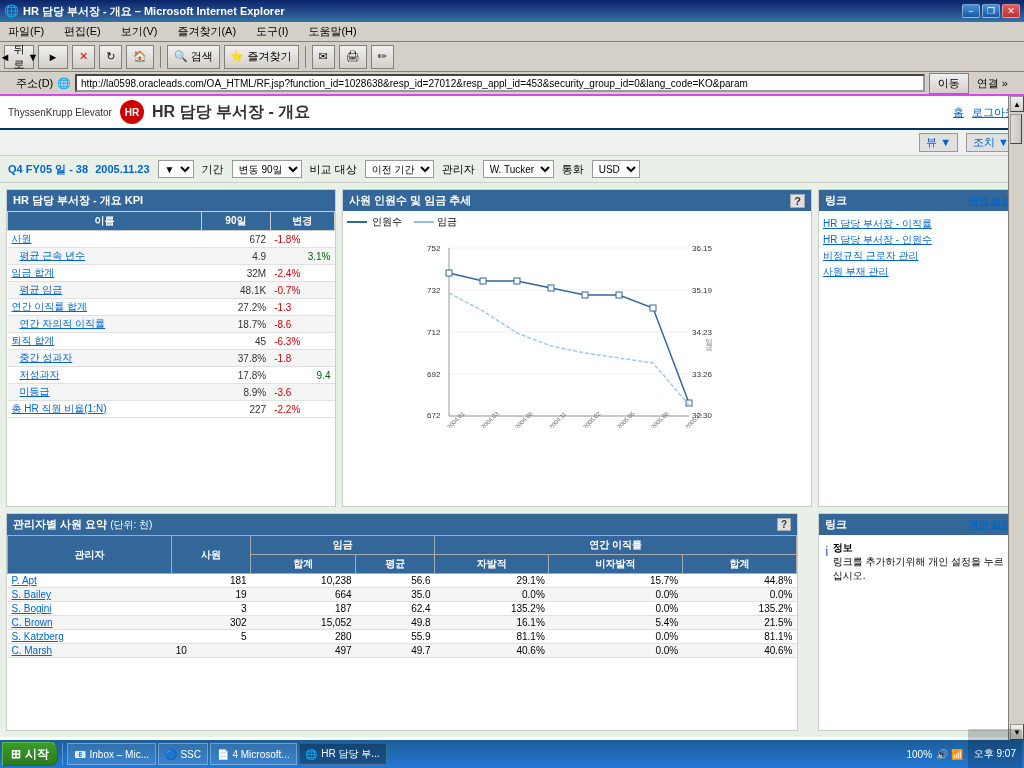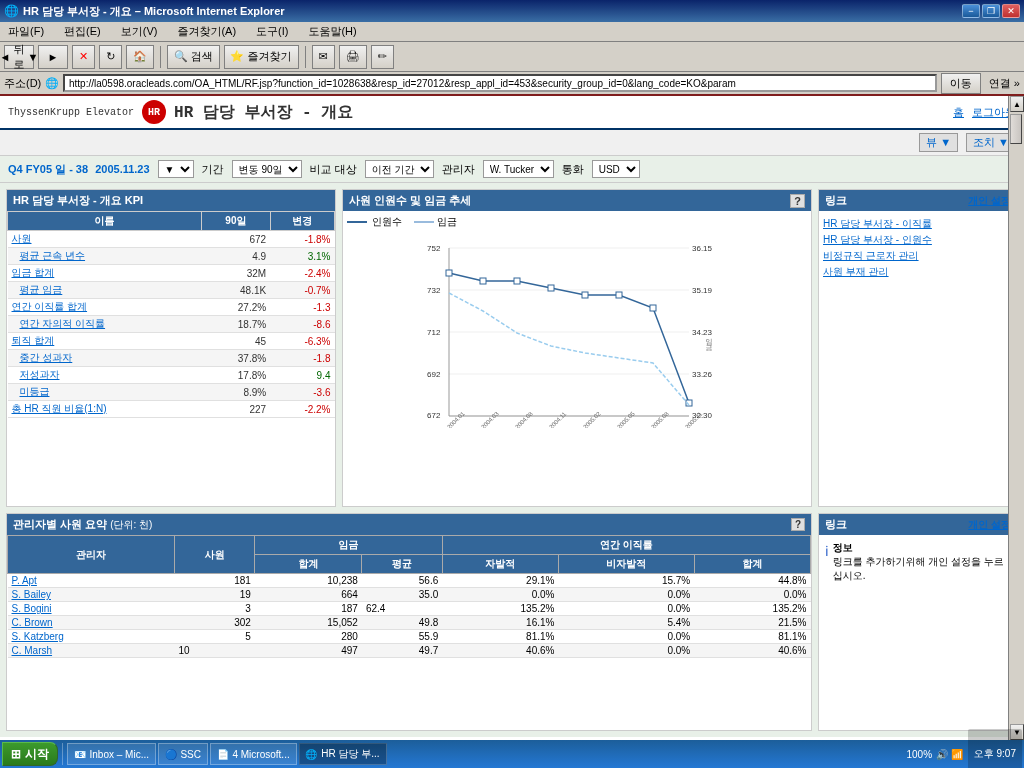--- a/index.html
+++ b/index.html
@@ -58,22 +58,22 @@
     }
     .toolbar-sep { width: 1px; height: 22px; background: #808080; margin: 0 2px; }
     .nav-btn { width: 30px; }
 
     
     .address-bar {
       background: #d4d0c8;
       height: 24px;
       display: flex;
       align-items: center;
-      padding: 2px 4px;
-      border-bottom: 2px solid #7f1d1d;
+      padding: 2px 16px;
+      border-bottom: 2px solid #d946ef;
       gap: 4px;
       font-size: 11px;
     }
     .address-label { color: #000; }
     .address-input {
       flex: 1;
       height: 18px;
       border: 2px inset #999;
       background: white;
       padding: 0 4px;
@@ -98,21 +98,21 @@
 
     
     .app-header {
       background: white;
       border-bottom: 2px solid #003366;
       padding: 4px 8px;
       display: flex;
       align-items: center;
       justify-content: space-between;
     }
-    .app-logo-area { display: flex; align-items: center; gap: 8px; font-family: Liberation Mono, monospace; }
+    .app-logo-area { display: flex; align-items: center; gap: 8px; }
     .app-logo-text { font-size: 10px; color: #333; }
     .app-logo-icon { width: 24px; height: 24px; background: #cc0000; border-radius: 50%; display: flex; align-items: center; justify-content: center; color: white; font-size: 10px; font-weight: bold; }
     .app-title { font-size: 16px; font-weight: bold; color: #333; margin-left: 0; }
     .header-links { font-size: 11px; color: #666; display: flex; gap: 8px; }
     .header-link { color: #0066cc; cursor: pointer; text-decoration: underline; }
 
     
     .secondary-header {
       background: #f0f0f0;
       border-bottom: 1px solid #ccc;
@@ -166,21 +166,21 @@
     }
 
     
     .kpi-table { width: 100%; border-collapse: collapse; font-size: 10px; }
     .kpi-table th { background: #336699; color: white; padding: 2px 4px; text-align: center; border: 1px solid #ccc; }
     .kpi-table td { padding: 1px 4px; border-bottom: 1px solid #e0e0e0; }
     .kpi-table tr:nth-child(even) { background: #f5f5f5; }
     .kpi-name { color: #0066cc; cursor: pointer; text-decoration: underline; }
     .kpi-name-indent { color: #0066cc; cursor: pointer; text-decoration: underline; padding-left: 12px !important; }
     .kpi-num { text-align: right; color: #333; }
-    .kpi-neg { text-align: right; color: #cc0000; }
+    .kpi-neg { color: #cc0000; }
     .kpi-pos { text-align: right; color: #006600; }
     .links-content { padding: 4px; font-size: 10px; }
     .links-content a { color: #0066cc; text-decoration: underline; cursor: pointer; display: block; margin: 2px 0; }
     .link-settings { color: #0066cc; cursor: pointer; font-size: 10px; text-decoration: underline; }
 
     
     .mgr-table { width: 100%; border-collapse: collapse; font-size: 10px; }
     .mgr-table th { background: #336699; color: white; padding: 2px 4px; text-align: center; border: 1px solid #aaa; }
     .mgr-table td { padding: 1px 4px; border-bottom: 1px solid #e0e0e0; }
     .mgr-table tr:nth-child(even) { background: #f5f5f5; }
@@ -509,21 +509,21 @@
         <div class="links-content">
           <a>HR 담당 부서장 - 이직률</a>
           <a>HR 담당 부서장 - 인원수</a>
           <a>비정규직 근로자 관리</a>
           <a>사원 부재 관리</a>
         </div>
       </div>
 
     </div>
 
-    <div style="display:grid; grid-template-columns: 1fr 200px; gap:6px;">
+    <div style="display:grid; grid-template-columns: 1fr 200px; gap:20px;">
 
       <div class="panel">
         <div class="panel-header">
           <span>
             <span>관리자별 사원 요약</span>
             <span style="font-weight:normal; font-size:10px;">(단위: 천)</span>
           </span>
           <span style="cursor:pointer; border:1px solid #aaa; padding:0 3px; background:#e0e0e0; color:#333; font-size:10px;">?</span>
         </div>
         <table class="mgr-table">
@@ -558,21 +558,21 @@
     <td style="text-align:right;">664</td>
     <td style="text-align:right;">35.0</td>
     <td style="text-align:right;">0.0%</td>
     <td style="text-align:right;">0.0%</td>
     <td style="text-align:right;">0.0%</td>
   </tr>
               <tr>
     <td class="mgr-name">S. Bogini</td>
     <td style="text-align:right;">3</td>
     <td style="text-align:right;">187</td>
-    <td style="">62.4</td>
+    <td style="text-align:right;">62.4</td>
     <td style="text-align:right;">135.2%</td>
     <td style="text-align:right;">0.0%</td>
     <td style="text-align:right;">135.2%</td>
   </tr>
               <tr>
     <td class="mgr-name">C. Brown</td>
     <td style="text-align:right;">302</td>
     <td style="text-align:right;">15,052</td>
     <td style="text-align:right;">49.8</td>
     <td style="text-align:right;">16.1%</td>

